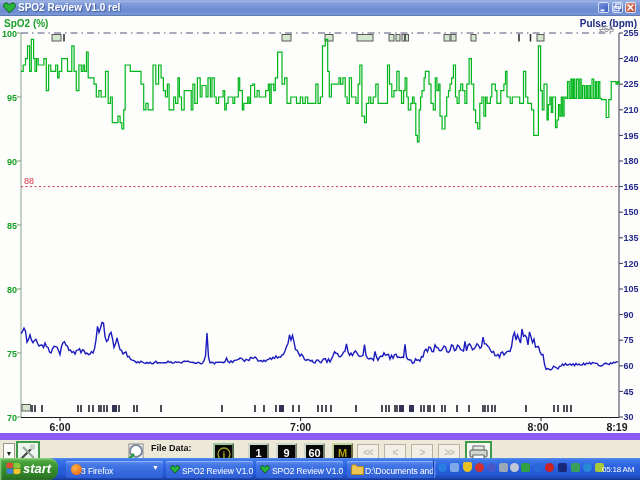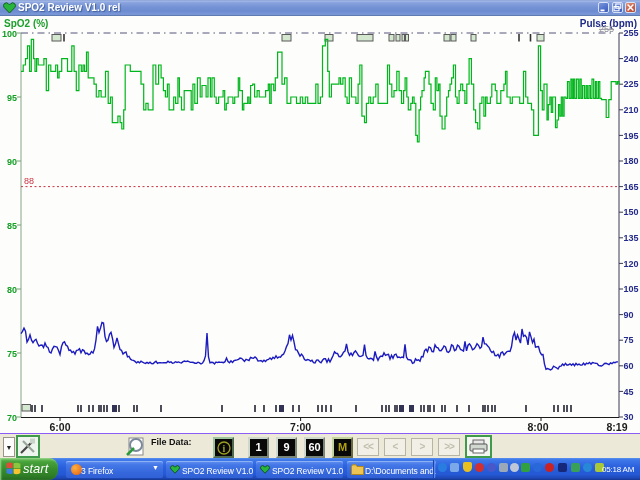--- a/index.html
+++ b/index.html
@@ -8,29 +8,29 @@
 .wbtn{position:absolute;top:2px;width:11px;height:11px;border-radius:2px;border:1px solid #d8e2f6}
 #bmin{left:598px;background:linear-gradient(150deg,#7e98dd 0%,#5372cc 55%,#3e5cb8 100%)}
 #bmax{left:611.5px;background:linear-gradient(150deg,#7e98dd 0%,#5372cc 55%,#3e5cb8 100%)}
 #bclose{left:624.5px;background:linear-gradient(150deg,#dd9478 0%,#c9604a 55%,#b44a36 100%)}
 #apparea{position:absolute;left:0;top:16px;width:640px;height:367px;background:#fdfdfb}
 .hdrL{position:absolute;left:4px;top:2px;font-size:10px;font-weight:bold;color:#1ca02c}
 .hdrR{position:absolute;right:3px;top:2px;font-size:10px;font-weight:bold;color:#1e2a86}
 svg text.rl{font:bold 9px "Liberation Sans",sans-serif;fill:#242a8a}
 svg text.ll{font:bold 9px "Liberation Sans",sans-serif;fill:#13a024}
 svg text.tl{font:bold 10.5px "Liberation Sans",sans-serif;fill:#1c1c1c}
-#toolbar{position:absolute;left:0;top:433px;width:640px;height:25px;background:#ece9d8;border-top:1px solid #8b5cf6}
+#toolbar{position:absolute;left:0;top:433px;width:640px;height:25px;background:#ece9d8;border-top:7px solid #8b5cf6}
 .tbtn{position:absolute;display:flex;align-items:center;justify-content:center}
 .blk{top:3px;width:21px;height:21px;background:#080808;border:2px solid;border-color:#cfd8cc #7a857a #7a857a #cfd8cc;color:#fff;font-size:11px;font-weight:bold;text-align:center;line-height:17px}
 .nav{top:4px;width:22px;height:18px;background:#f2f0e6;border:1px solid #b8b4a4;color:#c2beae;font-size:10px;font-weight:bold;text-align:center;line-height:16px;letter-spacing:-1px}
 #taskbar{position:absolute;left:0;top:458px;width:640px;height:22px;
 background:linear-gradient(180deg,#5a90ee 0%,#3e78ea 8%,#2a60dd 42%,#2458d4 75%,#1d47b4 92%,#15368e 100%)}
 #startbtn{position:absolute;left:0;top:0px;width:58px;height:22px;border-radius:0 9px 9px 0;
 background:linear-gradient(180deg,#6fbf5e 0%,#47a23a 18%,#358a2b 55%,#2f7e27 80%,#266b20 100%);
-box-shadow:inset 1px 1px 2px #9ad88c;color:#fff;font-size:13px;font-weight:normal;font-style:italic}
+box-shadow:inset 1px 1px 2px #9ad88c;color:#fff;font-size:13px;font-weight:bold;font-style:italic}
 .task{position:absolute;top:3px;height:17px;border-radius:2px;background:linear-gradient(180deg,#638ff0 0%,#4376e6 25%,#3567dc 70%,#3160d5 100%);box-shadow:inset 0 1px 0 #8db1f5;color:#fff;font-size:8.5px;white-space:nowrap;overflow:hidden}
 .task .lbl{position:absolute;left:15px;top:4.5px;letter-spacing:-0.1px}
 </style></head><body>
 
 <div id="titlebar">
  <svg width="13" height="12" style="position:absolute;left:3px;top:2px" viewBox="0 0 13 12">
   <path d="M6.5 11 L1.2 5.5 Q-0.5 3.4 1.4 1.6 Q3.4 -0.2 5.3 1.7 L6.5 2.9 L7.7 1.7 Q9.6 -0.2 11.6 1.6 Q13.5 3.4 11.8 5.5 Z" fill="#27b53c" stroke="#145c1e" stroke-width="1"></path>
  </svg>
  <span class="ttl">SPO2 Review V1.0 rel</span>
  <span class="wbtn" id="bmin">

